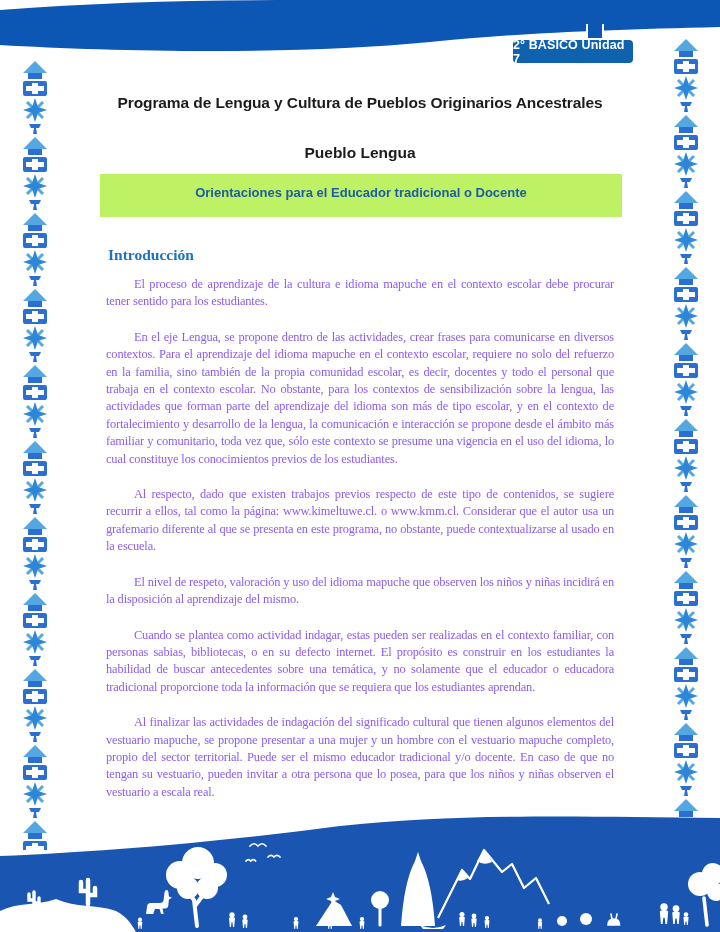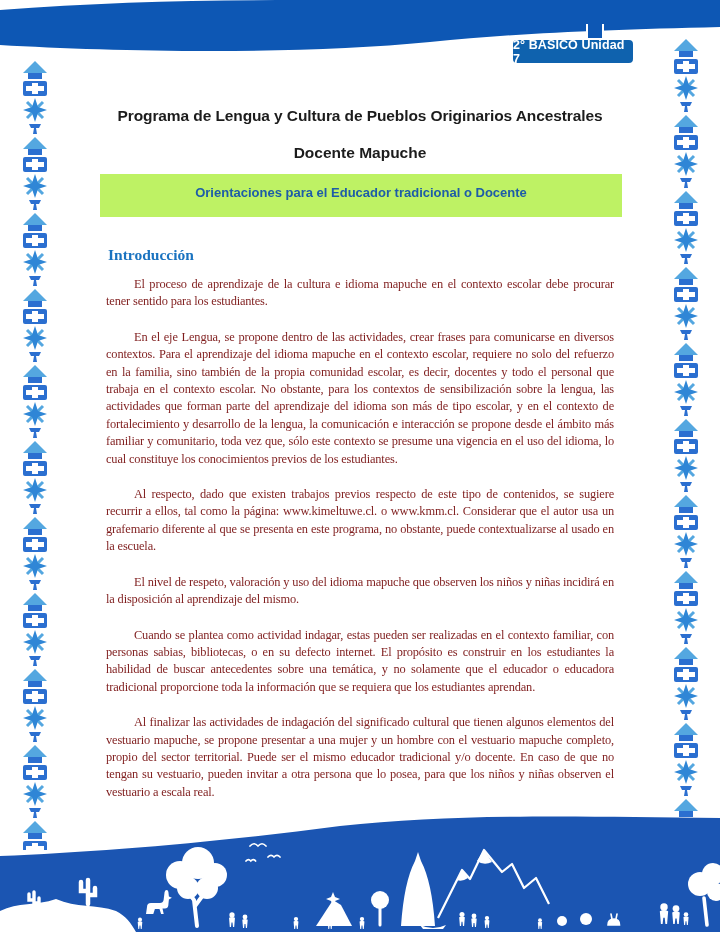--- a/index.html
+++ b/index.html
@@ -13,32 +13,32 @@
   
   .badge-tab{left:586px;top:24px;width:14px;height:18px;background:#0d57b4;
     border-left:2px solid #fff;border-right:2px solid #fff;}
   .unit-badge{
     left:511px;top:38px;width:124px;height:27px;background:#0f62ae;
     border:2px solid #ffffff;border-radius:6px;box-sizing:border-box;
     display:flex;align-items:center;justify-content:center;
     color:#ffffff;font-size:12.5px;font-weight:bold;letter-spacing:.1px;
   }
   
-  .title-line1{left:0;top:107px;width:720px;text-align:center;
+  .title-line1{left:0;top:94px;width:720px;text-align:center;
     font-size:15.5px;font-weight:bold;color:#1c1c1c;letter-spacing:-.1px;}
   .title-line2{left:0;top:144px;width:720px;text-align:center;
     font-size:15.5px;font-weight:bold;color:#1c1c1c;}
   
   .banner{left:100px;top:174px;width:522px;height:43px;background:#bef264;
     display:flex;align-items:center;justify-content:center;}
   .banner span{font-size:13px;font-weight:bold;color:#1d5ca8;margin-top:-6px;}
   
   .content{left:106px;top:246px;width:508px;font-family:Liberation Serif, serif;}
   .content h2{margin:0 0 12px 2px;font-size:15.5px;font-weight:bold;color:#1a73c0;}
-  .content p{margin:0 0 18px 0;font-size:12.4px;line-height:17.4px;color:#7f1d1d;
+  .content p{margin:0 0 18px 0;font-size:12.4px;line-height:17.4px;color:#8b5cf6;
     text-align:justify;text-indent:28px;letter-spacing:-.15px;}
   
   .border-left{left:15px;top:60px;width:40px;height:790px;overflow:hidden;}
   .border-right{left:666px;top:38px;width:40px;height:810px;overflow:hidden;}
   
   .footer-art{left:0;bottom:0;width:720px;height:120px;}
 </style>
 </head>
 <body>
 
@@ -99,21 +99,21 @@
       <use href="#tmR" y="304"></use>
       <use href="#tmR" y="380"></use>
     <use href="#tmR" y="456"></use>
       <use href="#tmR" y="532"></use>
       <use href="#tmR" y="608"></use>
     <use href="#tmR" y="684"></use>
       <use href="#tmR" y="760"></use>
   </svg>
 
   <div class="abs title-line1">Programa de Lengua y Cultura de Pueblos Originarios Ancestrales</div>
-  <div class="abs title-line2">Docente Mapuche</div>
+  <div class="abs title-line2">Pueblo Lengua</div>
 
   <div class="abs banner">
     <span>Orientaciones para el Educador tradicional o Docente</span>
   </div>
 
   <div class="abs content">
     <h2>Introducción</h2>
     <p>El proceso de aprendizaje de la cultura e idioma mapuche en el contexto escolar debe procurar tener sentido para los estudiantes.</p>
     <p>En el eje Lengua, se propone dentro de las actividades, crear frases para comunicarse en diversos contextos. Para el aprendizaje del idioma mapuche en el contexto escolar, requiere no solo del refuerzo en la familia, sino también de la propia comunidad escolar, es decir, docentes y todo el personal que trabaja en el contexto escolar. No obstante, para los contextos de sensibilización sobre la lengua, las actividades que forman parte del aprendizaje del idioma son más de tipo escolar, y en el contexto de fortalecimiento y desarrollo de la lengua, la comunicación e interacción se propone desde el ámbito más familiar y comunitario, toda vez que, sólo este contexto se presume una vigencia en el uso del idioma, lo cual constituye los conocimientos previos de los estudiantes.</p>
     <p>Al respecto, dado que existen trabajos previos respecto de este tipo de contenidos, se sugiere recurrir a ellos, tal como la página: www.kimeltuwe.cl. o www.kmm.cl. Considerar que el autor usa un grafemario diferente al que se presenta en este programa, no obstante, puede contextualizarse al usado en la escuela.</p>

